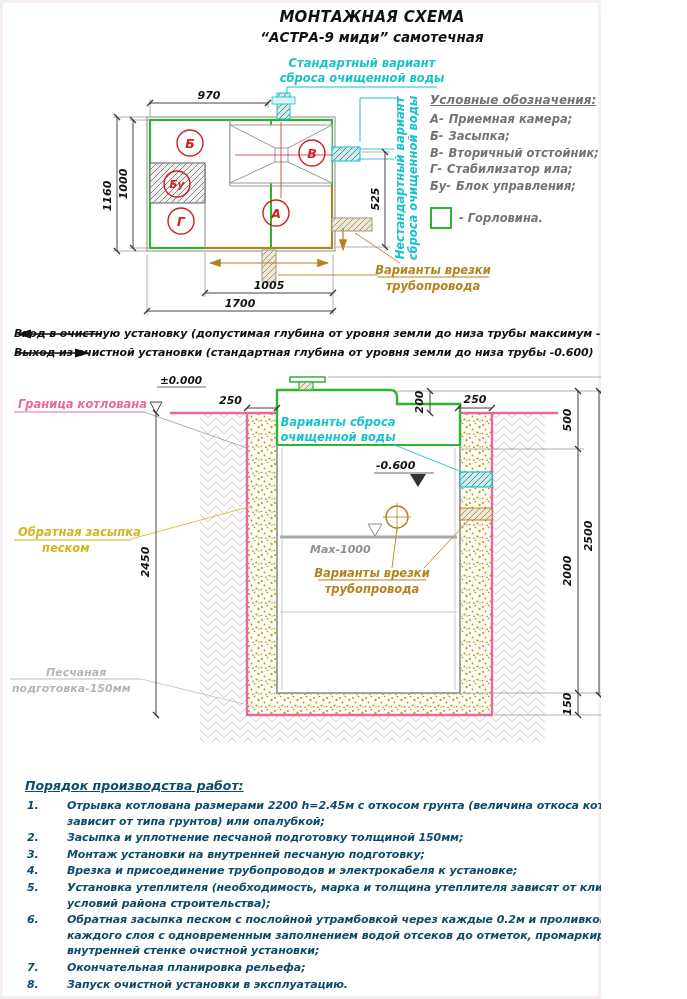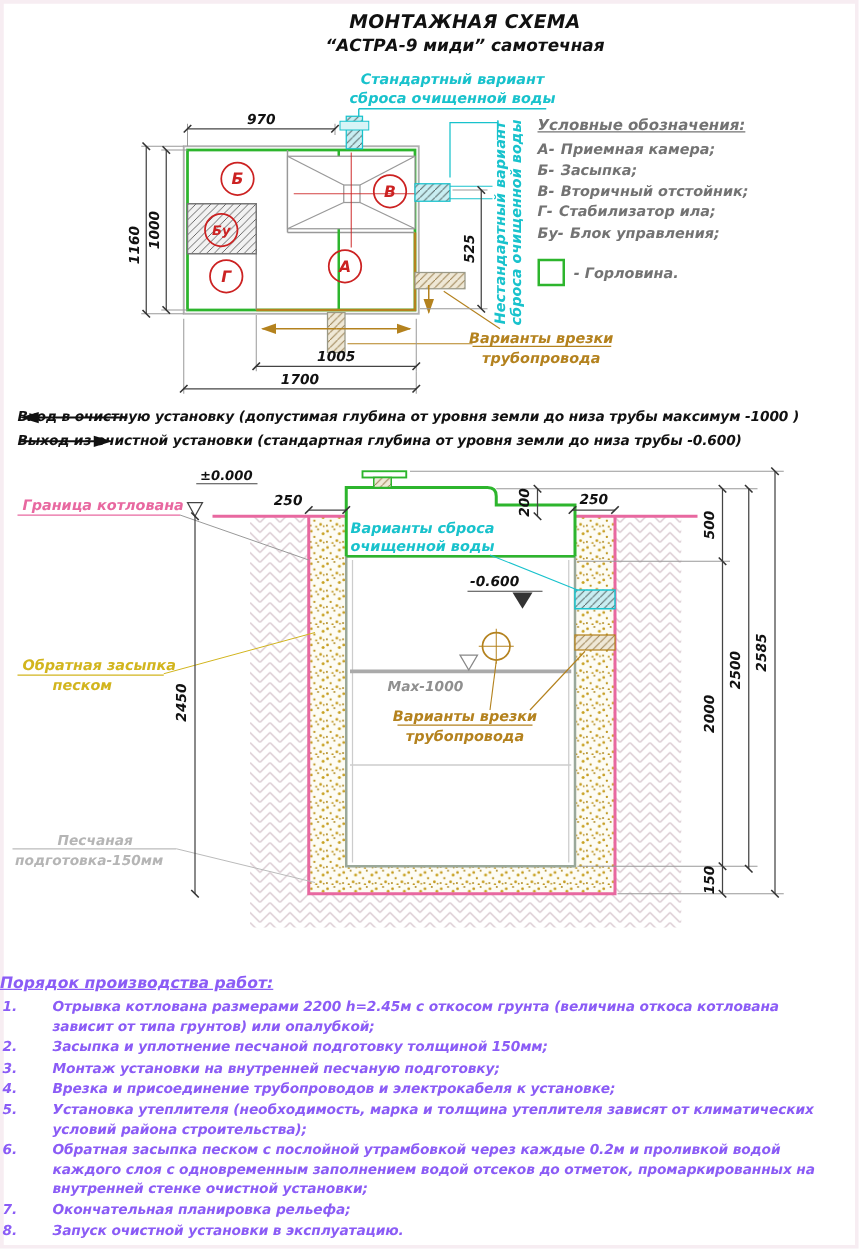--- a/index.html
+++ b/index.html
@@ -1,16 +1,16 @@
 <!DOCTYPE html>
 <html style="--cyan: #18c2cc; --magenta: #e868a0; --brown: #b4821e; --green: #2db52d; --sand_yellow: #d2b51e; --red: #cc2222;"><head>
 <meta charset="utf-8">
 <style>
   html,body{margin:0;padding:0;background:#fff;}
-  .page{position:relative;width:687px;height:999px;background:#fff;overflow:hidden;
+  .page{position:relative;width:601px;height:999px;background:#fff;overflow:hidden;
         font-family:"DejaVu Sans",sans-serif;box-shadow:inset 0 0 0 3px #f7edf2;}
   .abs{position:absolute;}
   .title-block{top:8px;left:58px;width:628px;text-align:center;color:#111;}
   .title-l1{font:italic 700 15px "DejaVu Sans",sans-serif;letter-spacing:.3px;}
   .title-l2{font:italic 700 13.5px "DejaVu Sans",sans-serif;margin-top:3px;}
   svg{position:absolute;left:0;overflow:visible;}
   .dt{font:italic 700 11px "DejaVu Sans",sans-serif;fill:#111;}
   .dt-s{font:italic 700 10.5px "DejaVu Sans",sans-serif;fill:#111;}
   .lbl-cyan{font:italic 700 11.5px "DejaVu Sans",sans-serif;fill:var(--cyan);}
   .lbl-mag{font:italic 700 11.5px "DejaVu Sans",sans-serif;fill:var(--magenta);}
@@ -22,21 +22,21 @@
   .cl-s{font:italic 700 10.5px "DejaVu Sans",sans-serif;fill:var(--red);}
   .legend{top:93px;left:430px;width:190px;color:#737373;}
   .legend-title{font:italic 700 12px "DejaVu Sans",sans-serif;text-decoration:underline;margin-bottom:4px;}
   .legend-row{display:flex;font:italic 700 11.5px "DejaVu Sans",sans-serif;line-height:16.8px;}
   .legend-key{margin-right:5px;flex:none;}
   .legend-neck{display:flex;align-items:center;margin-top:12px;font:italic 700 11.5px "DejaVu Sans",sans-serif;}
   .swatch{width:18px;height:18px;border:2.5px solid var(--green);margin-right:7px;flex:none;}
   .note-row{position:absolute;left:14px;display:flex;align-items:center;gap:10px;color:#111;}
   .note-text{font:italic 700 11px "DejaVu Sans",sans-serif;letter-spacing:-.1px;white-space:nowrap;}
   .note-arrow{flex:none;}
-  .wo{top:778px;left:0;width:662px;color:#8b5cf6;}
+  .wo{top:778px;left:25px;width:662px;color:#0c4a6e;}
   .wo-title{font:italic 700 12.5px "DejaVu Sans",sans-serif;text-decoration:underline;margin-bottom:5px;}
   .wo ol{list-style:none;margin:0;padding:0;}
   .wo li{position:relative;padding-left:42px;font:italic 700 11px "DejaVu Sans",sans-serif;
          line-height:15.6px;margin-bottom:1px;letter-spacing:-.1px;}
   .wo .num{position:absolute;left:2px;top:0;}
 </style>
 </head>
 <body>
 
 <div class="page">

